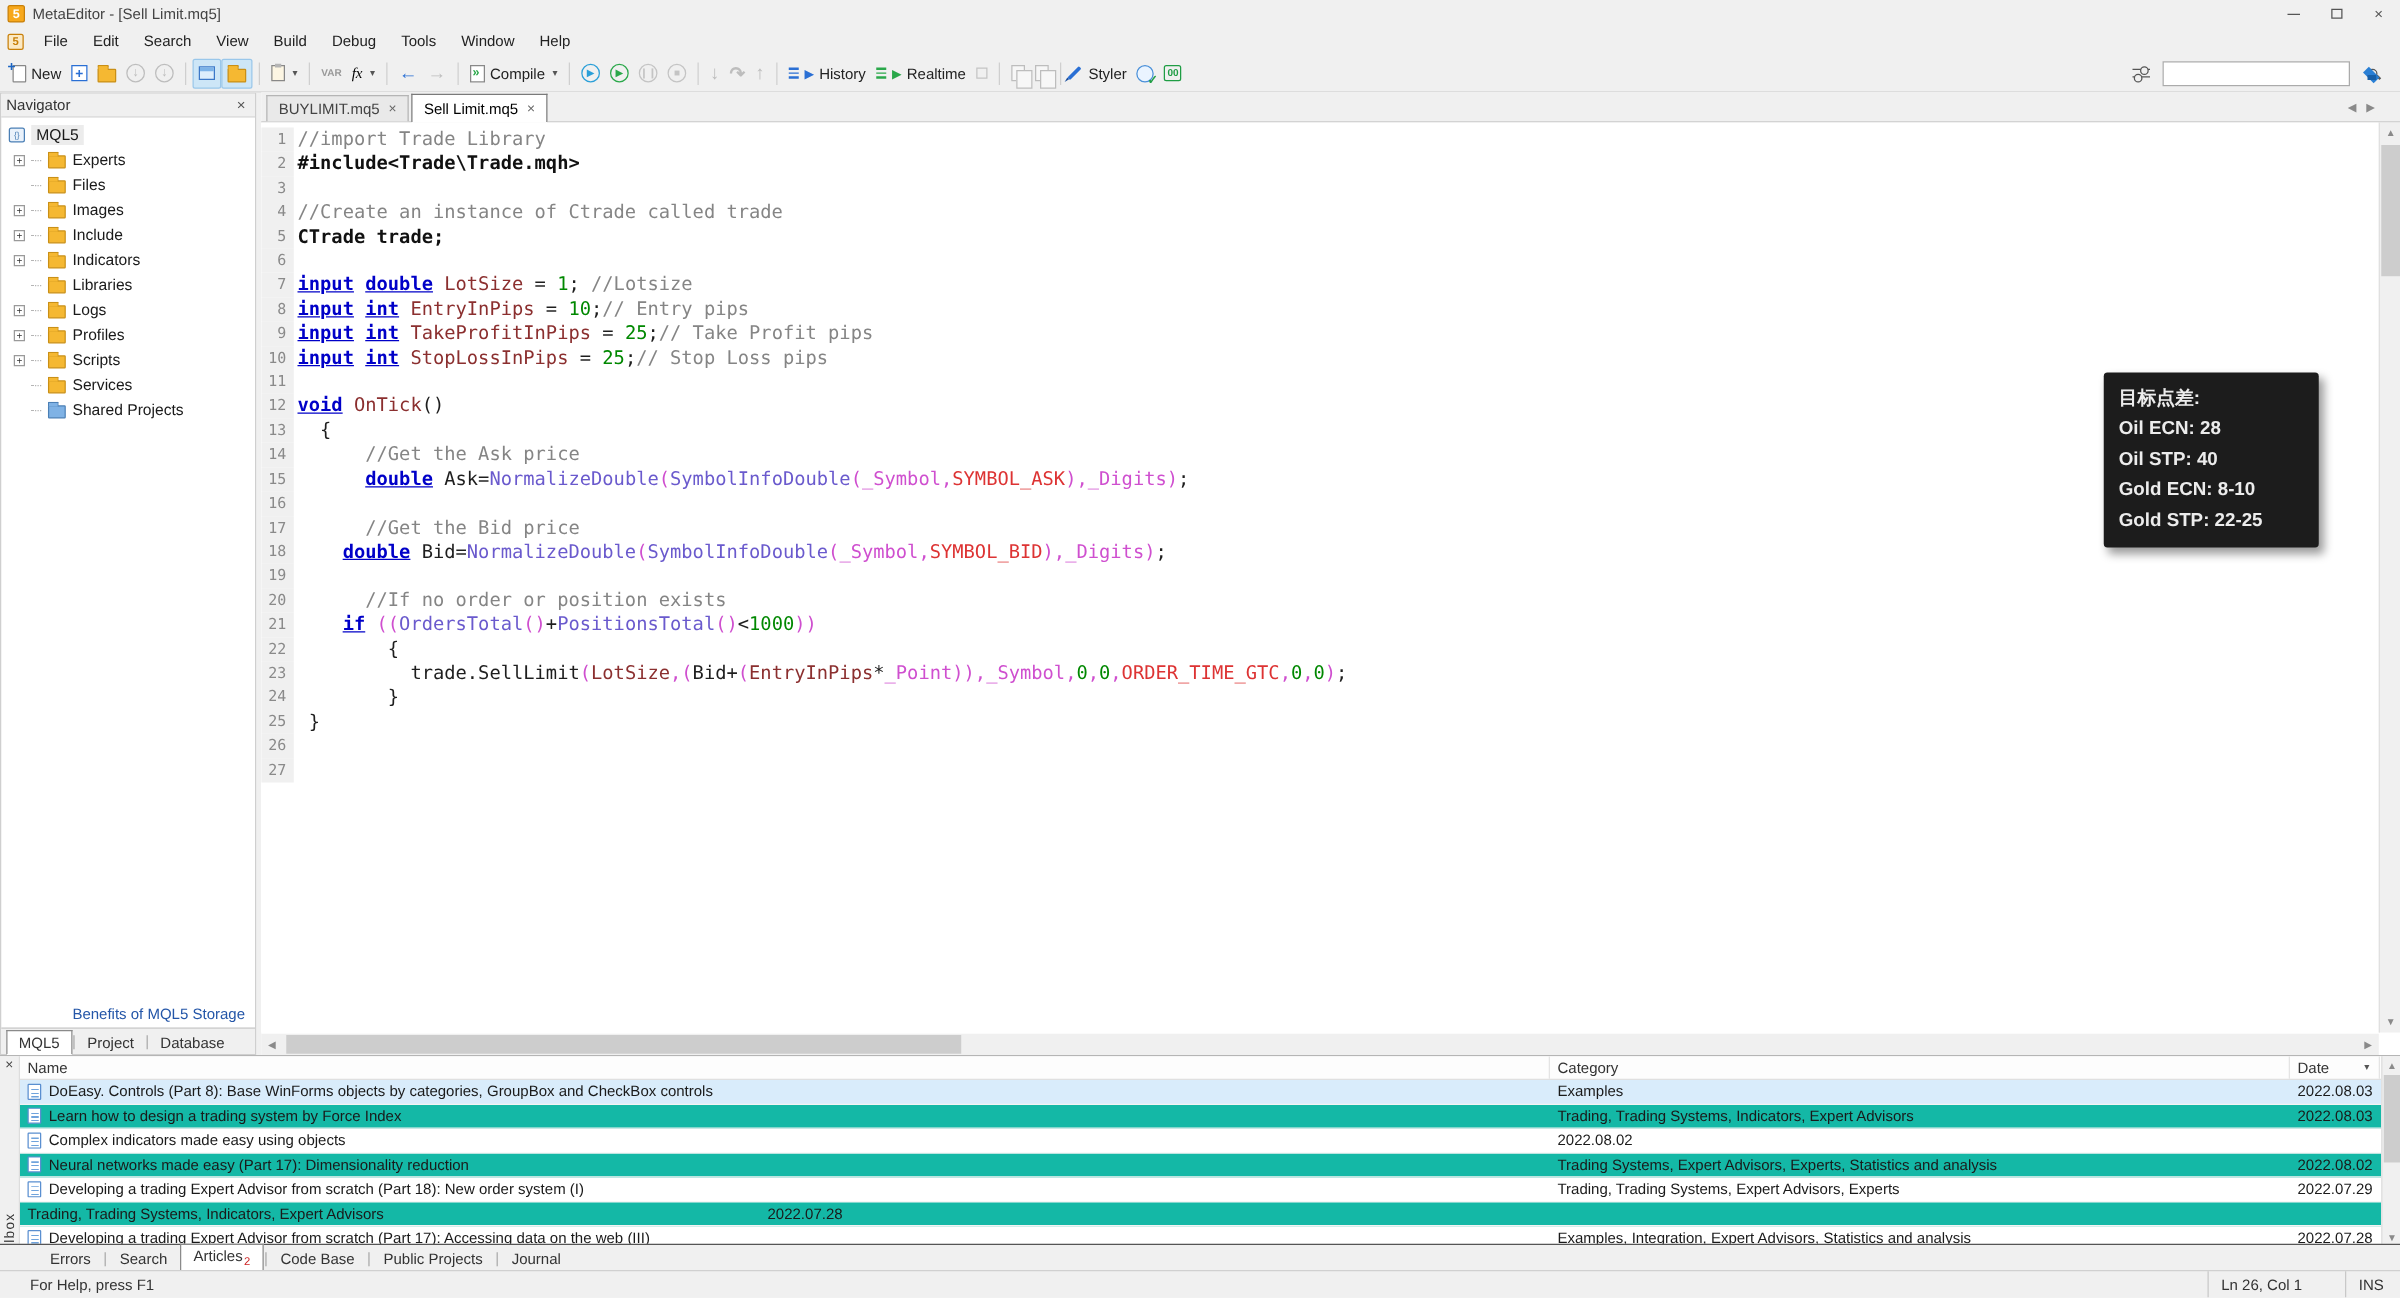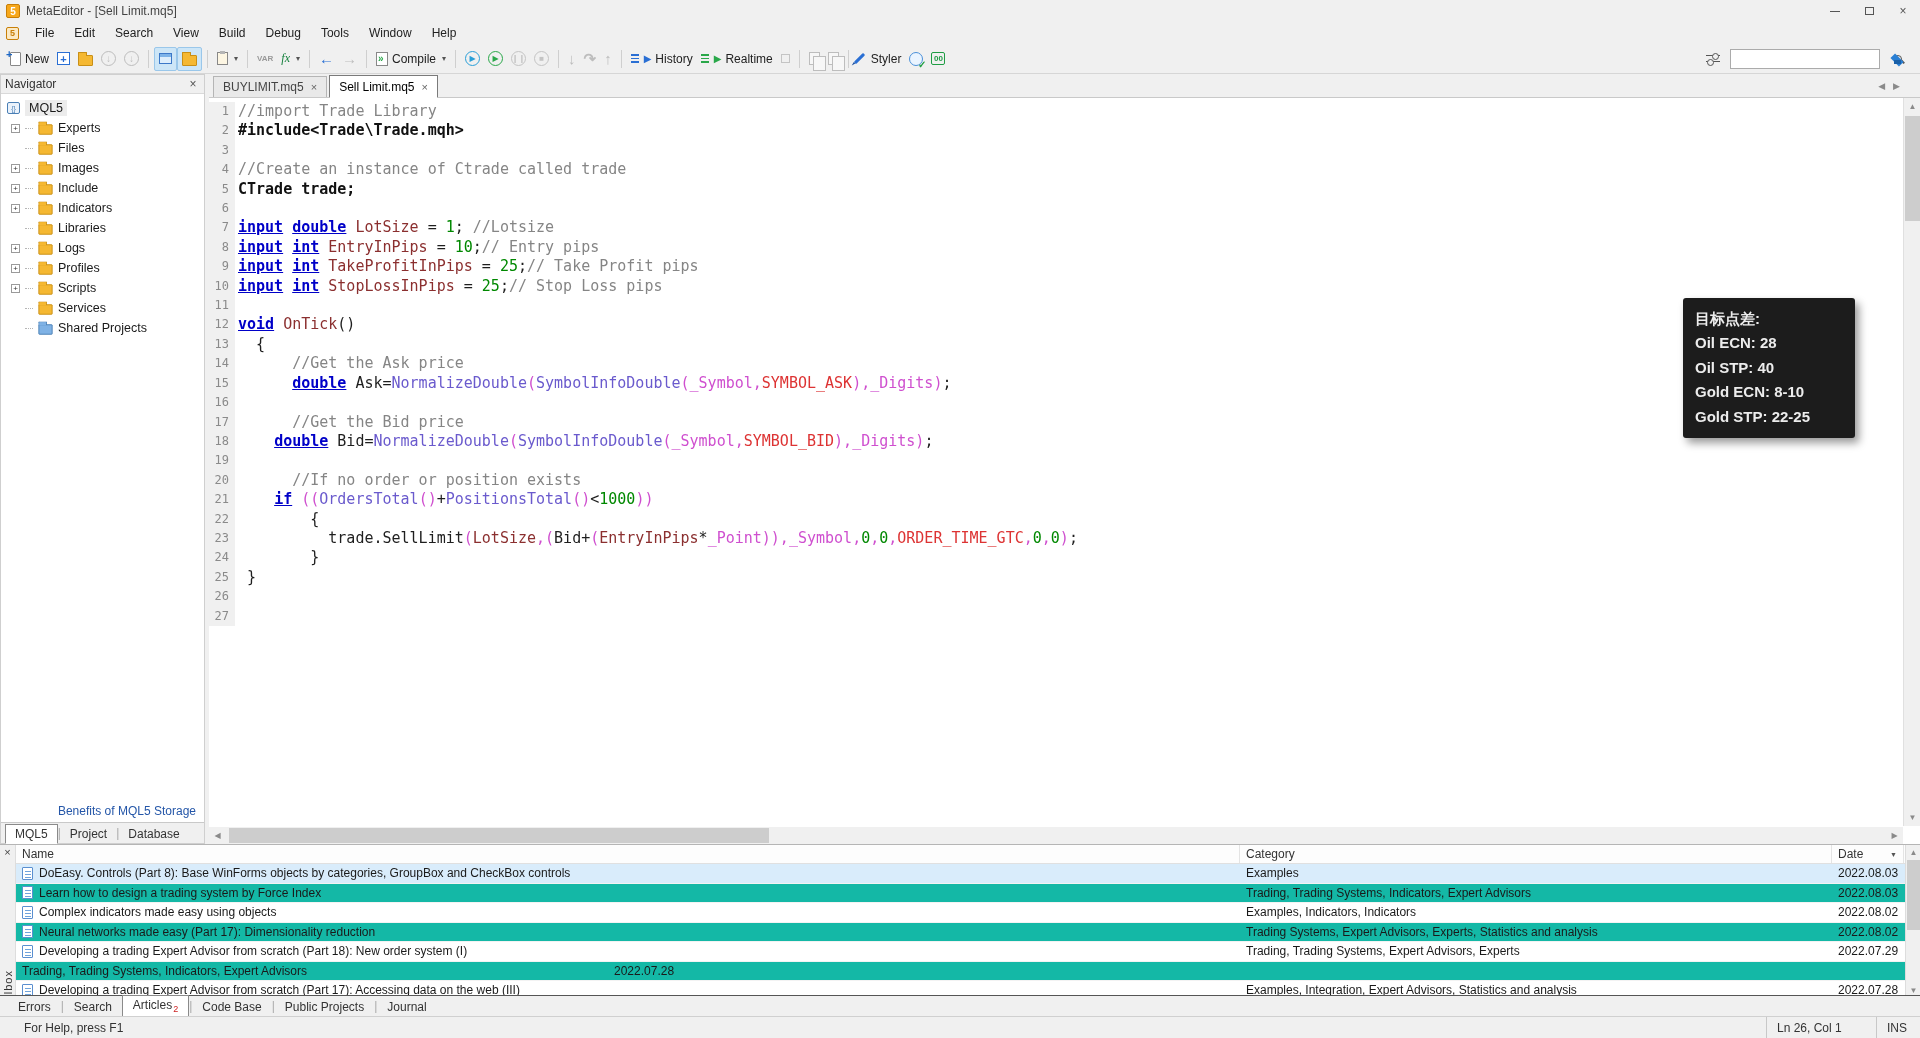--- a/index.html
+++ b/index.html
@@ -42,21 +42,21 @@
       background:#f5b832; border:1px solid #c98f16; border-bottom:none; border-radius:1px 1px 0 0; }
   .i-folder.blue { background:#7fb2e5; border-color:#4a7fb5; }
   .i-folder.blue::before { background:#7fb2e5; border-color:#4a7fb5; }
   .i-circ { width:15px; height:15px; border:1.5px solid #bdbdbd; border-radius:50%; color:#bdbdbd;
       font-size:10px; font-weight:bold; display:flex; align-items:center; justify-content:center; }
   .i-winsplit { width:13px; height:11px; border:1px solid #3c78c8; background:#ddeefc; position:relative; }
   .i-winsplit::before { content:""; position:absolute; left:0; top:0; width:100%; height:3px; background:#7db3e8; }
   .i-clip { width:11px; height:13px; border:1px solid #888; background:#fdf6e3; position:relative; }
   .i-clip::before { content:""; position:absolute; left:2px; top:-2px; width:5px; height:3px; background:#b5b5b5; }
   .txt-icon { font-size:8px; color:#999; font-weight:bold; letter-spacing:0; }
-  .fx-icon { font-size:12px; color:#15803d; font-style:italic; font-family:"Liberation Serif", serif; }
+  .fx-icon { font-size:12px; color:#000000; font-style:italic; font-family:"Liberation Serif", serif; }
   .arr { font-size:15px; font-weight:bold; }
   .arr.blue { color:#2a6fd4; } .arr.gray { color:#bdbdbd; }
   .i-compile { width:12px; height:14px; background:#fff; border:1px solid #888; position:relative; }
   .i-compile::before { content:"»"; position:absolute; left:1px; top:0px; color:#2aa84a; font-size:10px; font-weight:bold;}
   .i-playc { width:15px; height:15px; border-radius:50%; display:flex; align-items:center; justify-content:center; font-size:8px; }
   .i-playc.blue { border:1.5px solid #2a9fd8; color:#2a9fd8; }
   .i-playc.green { border:1.5px solid #2aa84a; color:#2aa84a; }
   .i-playc.gray { border:1.5px solid #c4c4c4; color:#c4c4c4; }
   .hist-lines { display:flex; flex-direction:column; gap:2px; margin-right:1px;}
   .hist-lines i { display:block; width:8px; height:1.5px; }
@@ -160,21 +160,21 @@
   .c.name { width:1224px; display:flex; align-items:center; gap:6px; }
   .c.cat { width:592px; } .c.date { width:72px; text-align:right; }
   .i-doc { width:11px; height:13px; background:#fff; border:1px solid #5a8fd0; border-radius:1px; position:relative; flex:0 0 auto; }
   .i-doc::before { content:""; position:absolute; left:2px; top:3px; width:6px; height:7px;
       background:repeating-linear-gradient(#6fa3dc 0 1px, transparent 1px 3px); }
   .tb-vscroll { position:absolute; right:0; top:0; width:15px; height:152px; background:#f0f0f0; border-left:1px solid #ddd; }
   .tb-vscroll .a { position:absolute; left:0; width:15px; height:14px; color:#8a8a8a; font-size:8px; display:flex; align-items:center; justify-content:center;}
   .tb-vscroll .a.up{ top:0; } .tb-vscroll .a.dn{ bottom:0; }
   .tb-vscroll .thumb { position:absolute; left:1px; top:15px; width:13px; height:70px; background:#cdcdcd; }
   .tb-tabs { position:absolute; left:0; bottom:0; width:1920px; height:21px; background:#f0f0f0; border-top:1px solid #555;
-             display:flex; align-items:flex-end; padding-left:8px; }
+             display:flex; align-items:flex-end; padding-left:30px; }
   .tb-tab { padding:2px 10px; color:#333; font-size:12px; }
   .tb-tab.active { background:#fff; border:1px solid #8a8a8a; border-bottom:1px solid #fff; margin-bottom:-1px; }
   .tb-tab .badge { color:#cc2222; font-size:9px; vertical-align:sub; margin-left:1px; }
 
   
   .statusbar { position:absolute; left:0; top:1016px; width:1920px; height:22px; background:#f0f0f0;
                border-top:1px solid #d0d0d0; display:flex; align-items:center; }
   .sb-left { padding-left:24px; color:#333; }
   .sb-right { margin-left:auto; display:flex; height:100%; }
   .sb-cell { border-left:1px solid #c8c8c8; display:flex; align-items:center; padding:0 10px; color:#333; }
@@ -540,21 +540,20 @@
               <span>Learn how to design a trading system by Force Index</span>
             </span>
             <span class="c cat">Trading, Trading Systems, Indicators, Expert Advisors</span>
             <span class="c date">2022.08.03</span>
           </div>
           <div class="tb-row">
             <span class="c name">
               <span class="i-doc"></span>
               <span>Complex indicators made easy using objects</span>
             </span>
-            <span class="c cat">Examples, Indicators, Indicators</span>
             <span class="c date">2022.08.02</span>
           </div>
           <div class="tb-row alt">
             <span class="c name">
               <span class="i-doc"></span>
               <span>Neural networks made easy (Part 17): Dimensionality reduction</span>
             </span>
             <span class="c cat">Trading Systems, Expert Advisors, Experts, Statistics and analysis</span>
             <span class="c date">2022.08.02</span>
           </div>

